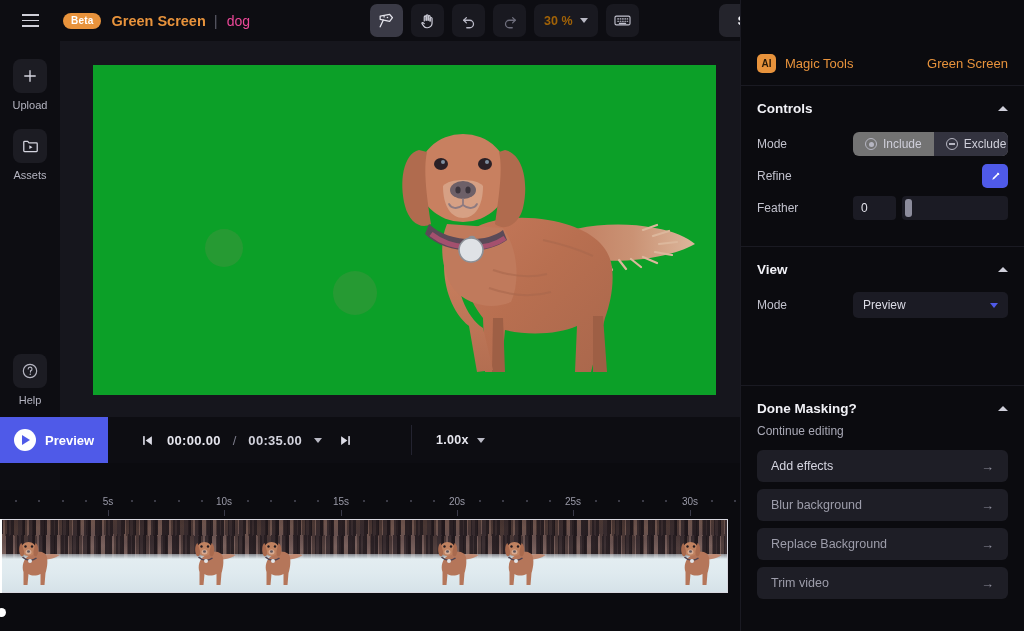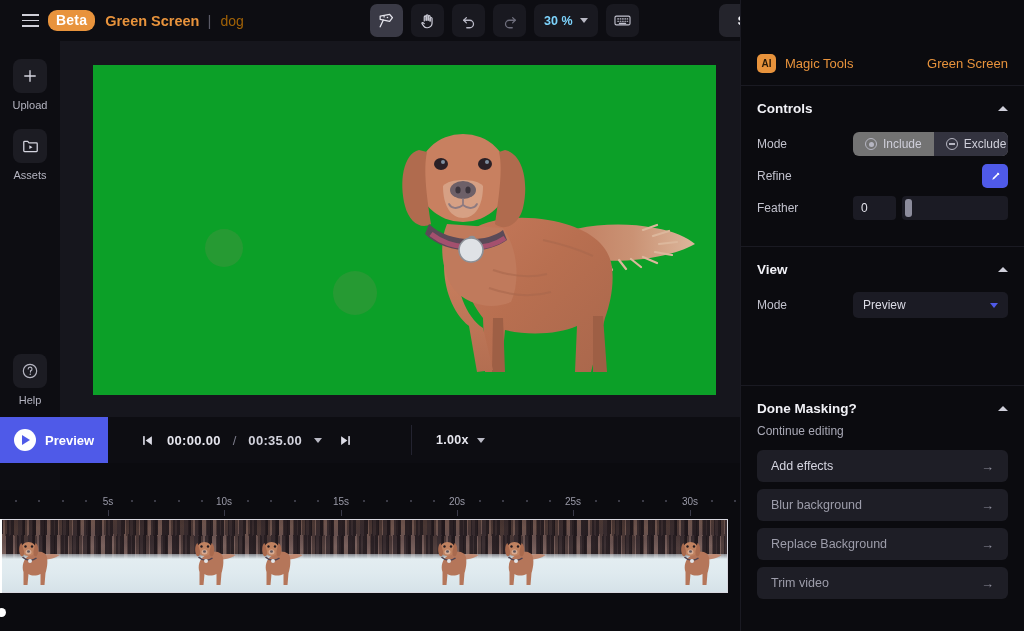--- a/index.html
+++ b/index.html
@@ -18,44 +18,44 @@
     background: #0d0d12;
     display: flex; align-items: center;
   }
   .hamburger {
     width: 36px; height: 36px; margin-left: 12px;
     display: flex; flex-direction: column; justify-content: center;
     align-items: center; gap: 4px; cursor: pointer; border-radius: 6px;
   }
   .hamburger i { display: block; width: 17px; height: 1.6px; background: #cfcfd8; }
   .beta-pill {
-    background: #e8933c; color: #fff;
-    font-size: 14px; font-weight: bold; border-radius: 9px;
+    margin-left: 15px; background: #e8933c; color: #fff;
+    font-size: 10px; font-weight: bold; border-radius: 9px;
     padding: 2px 8px 3px; letter-spacing: .2px;
   }
   .proj-title { margin-left: 10px; color: #e8933c; font-size: 14.5px; font-weight: bold; }
   .proj-sep { margin-left: 8px; color: #5a5a66; font-size: 15px; font-weight: 300; }
-  .proj-sub { margin-left: 9px; color: #a16207; font-size: 14px; }
+  .proj-sub { margin-left: 9px; color: #ec4899; font-size: 14px; }
 
   #tool-cluster {
     position: absolute; left: 370px; top: 4px;
     display: flex; align-items: center; gap: 8px;
   }
   .tool-btn {
     width: 33px; height: 33px; border-radius: 7px; background: #191920;
     display: flex; align-items: center; justify-content: center; cursor: pointer;
   }
   .tool-btn.active { background: #3a3a46; }
   .tool-btn svg { display: block; }
   .zoom-pill {
     height: 33px; min-width: 62px; border-radius: 7px; background: #191920;
     display: flex; align-items: center; justify-content: center; gap: 7px;
     padding: 0 10px; cursor: pointer;
   }
-  .zoom-pill span { font-size: 12.5px; color: #7dd3fc; font-weight: bold; }
+  .zoom-pill span { font-size: 12.5px; color: #a16207; font-weight: bold; }
   .caret { width: 0; height: 0; border-left: 4.5px solid transparent;
            border-right: 4.5px solid transparent; border-top: 5px solid #b9b9c4; }
 
   #topbar-right { position: absolute; right: 12px; top: 4px; display: flex; gap: 10px; }
   .tb-btn {
     height: 33px; border-radius: 7px; padding: 0 19px;
     display: flex; align-items: center; justify-content: center;
     font-size: 13px; font-weight: bold; cursor: pointer;
     background: #24242c; color: #f0f0f5;
   }

